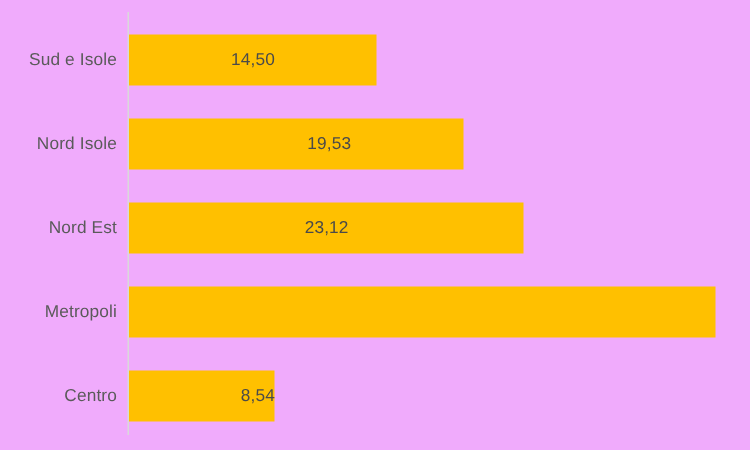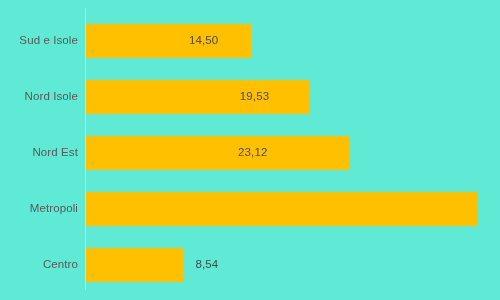--- a/index.html
+++ b/index.html
@@ -10,21 +10,21 @@
     width: 500px;
     height: 300px;
     background: #FFFFFF;
     font-family: "Liberation Sans", sans-serif;
     overflow: hidden;
   }
   #chart-root {
     position: relative;
     width: 500px;
     height: 300px;
-    background: #5eead4;
+    background: #f0abfc;
   }
   .plot-area {
     position: absolute;
     left: 0;
     top: 0;
     width: 500px;
     height: 300px;
   }
   
   .axis-line {
@@ -64,21 +64,20 @@
   .bar-value {
     position: absolute;
     top: 0;
     height: 34px;
     line-height: 34px;
     text-align: center;
     font-size: 11.5px;
     color: #4A4A4A;
     white-space: nowrap;
     letter-spacing: 0.1px;
-    margin-left: 35px;
   }
 </style>
 </head>
 <body>
 
 <div id="chart-root">
   <div class="plot-area">
 
     <div class="axis-line"></div>
 

